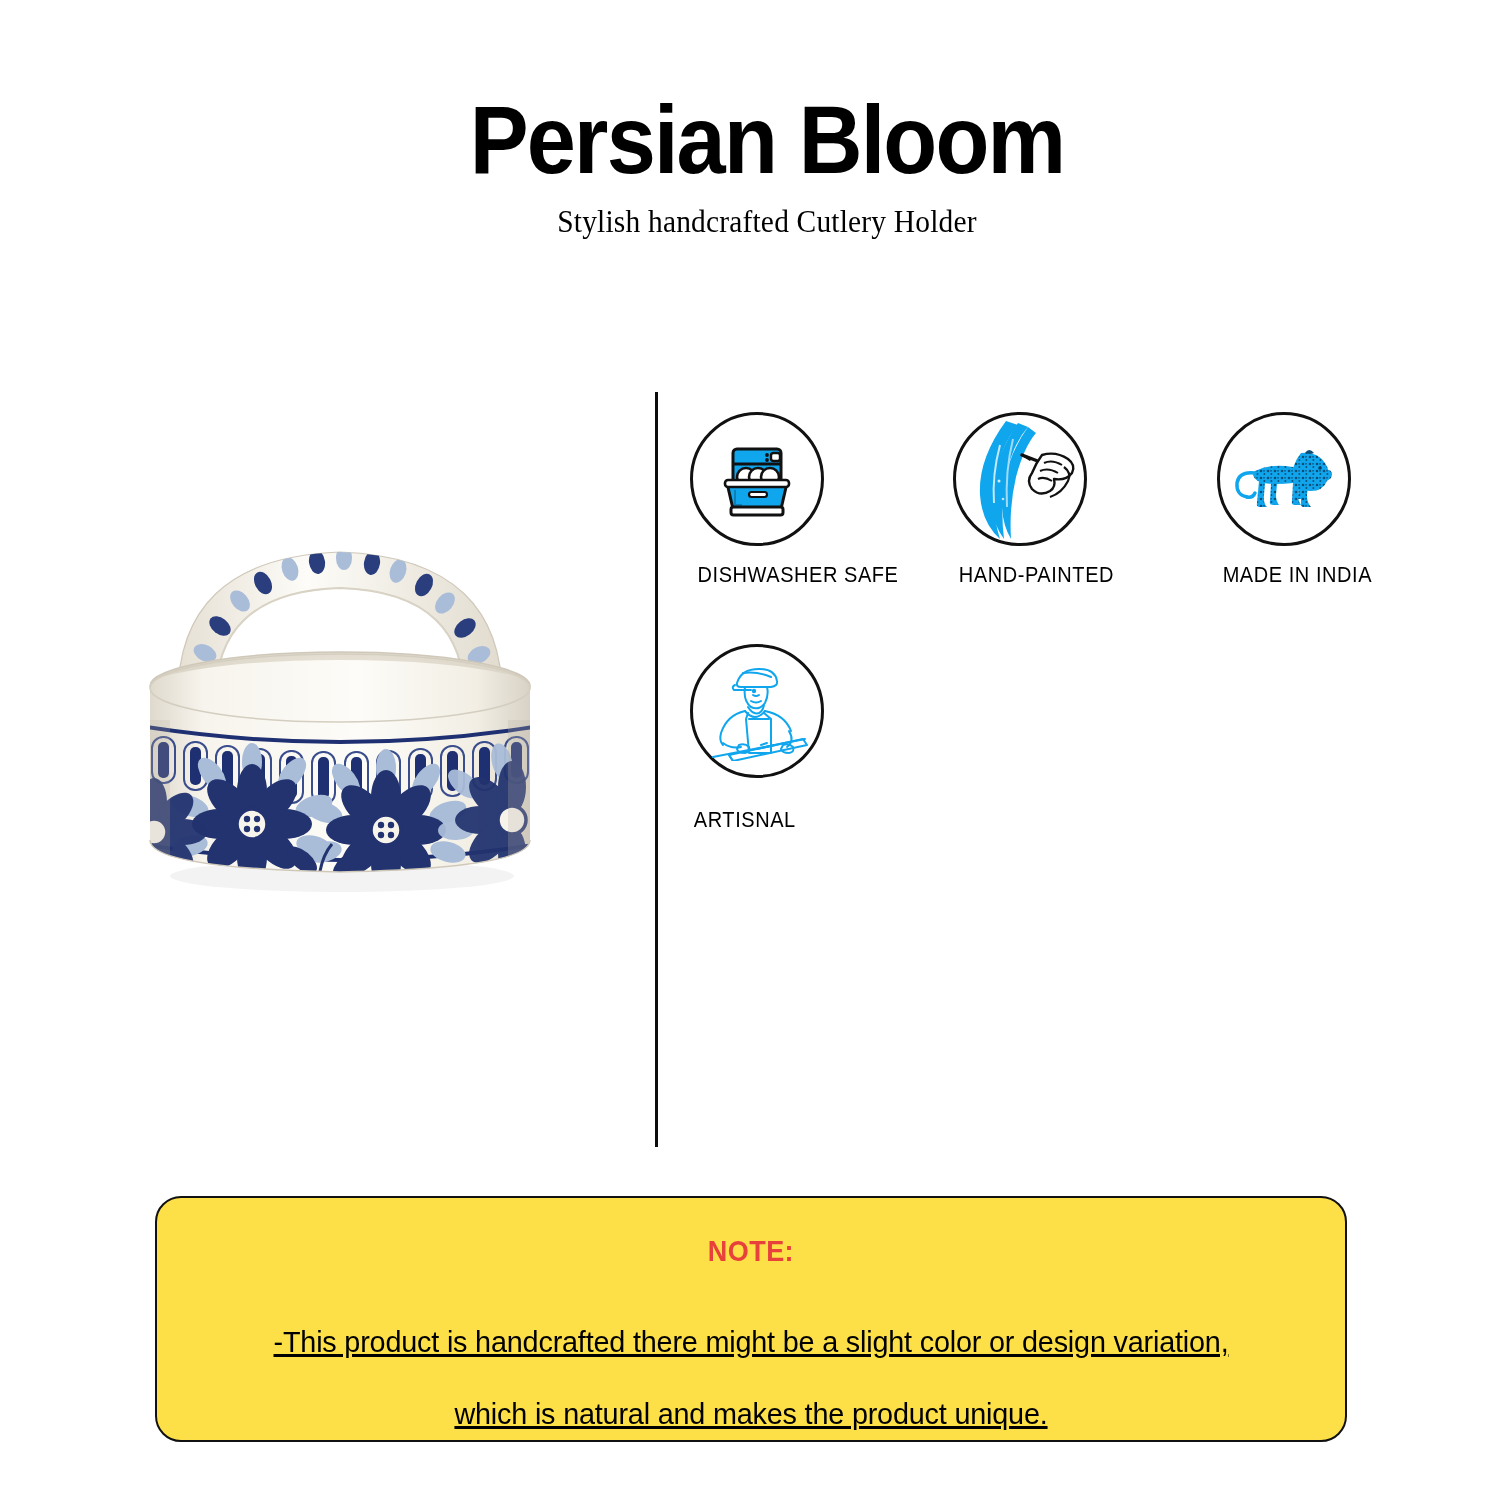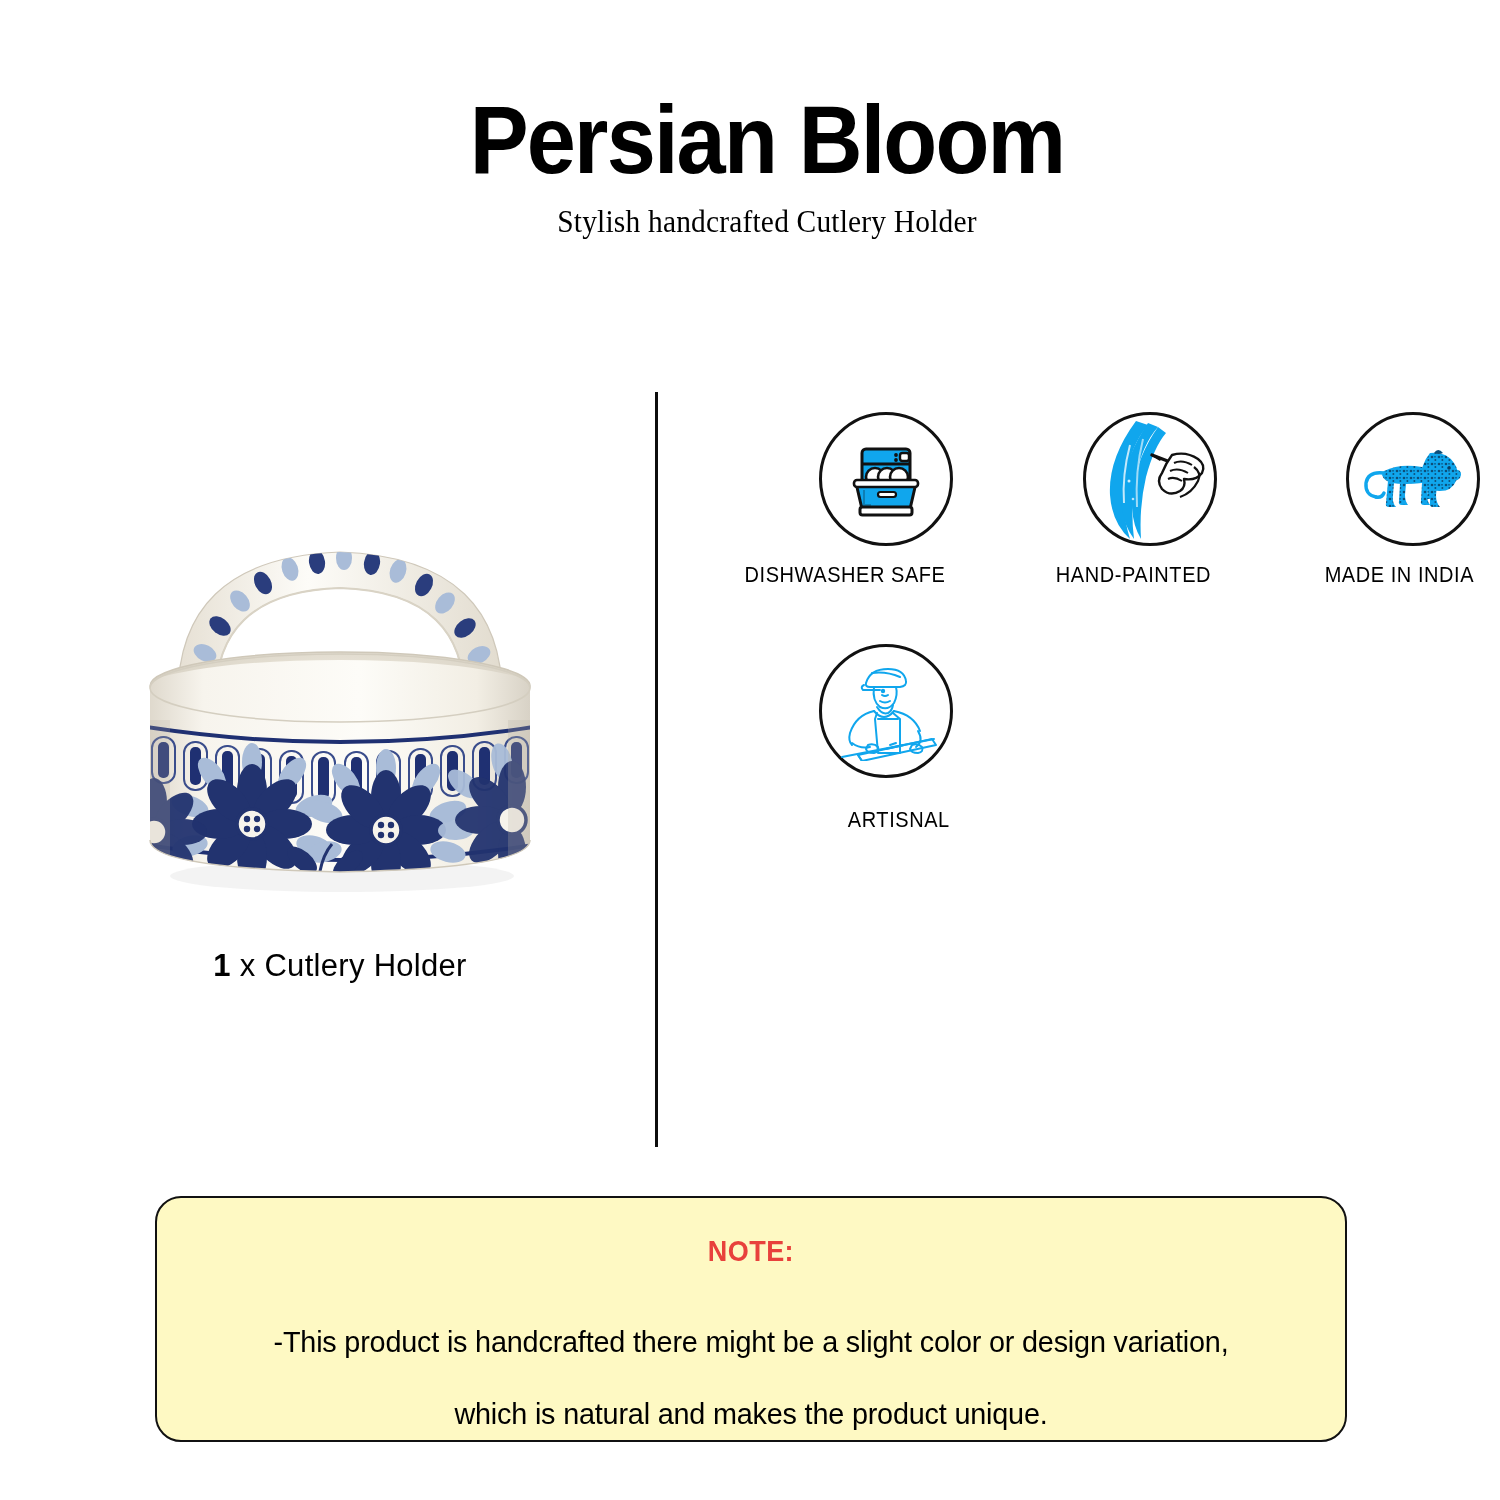--- a/index.html
+++ b/index.html
@@ -47,21 +47,21 @@
   #product-caption .qty { font-weight:bold; }
 
   
   #icon-grid {
     position:absolute; left:690px; top:412px;
     width:790px;
     display:grid;
     grid-template-columns:repeat(3, 1fr);
     row-gap:56px;
   }
-  .badge { display:flex; flex-direction:column; align-items:flex-end; }
+  .badge { display:flex; flex-direction:column; align-items:flex-start; }
   .badge-circle {
     width:134px; height:134px; border-radius:50%;
     border:3px solid #111;
     display:flex; align-items:center; justify-content:center;
     background:#fff;
   }
   .badge-label {
     margin-top:17px;
     font-size:21.5px;
     letter-spacing:0.6px;
@@ -71,22 +71,23 @@
   }
   .badge.shift-down .badge-label { margin-top:30px; }
   .badge.grid-center { grid-column:2; }
 
   
   #note-box {
     position:absolute; left:155px; top:1196px;
     width:1192px; height:246px;
     border:2.5px solid #111;
     border-radius:26px;
-    background:#fef9c3;
+    background:#fde047;
     text-align:center;
+    text-decoration:underline;
   }
   #note-title {
     color:#e8413c;
     font-weight:bold;
     font-size:30px;
     margin-top:36px;
     letter-spacing:0.5px;
     transform:scaleX(0.9);
     display:inline-block;
   }
@@ -300,23 +301,20 @@
         </g>
 
         <rect x="60" y="280" width="30" height="160" fill="#b9b3a5" opacity="0.22"></rect>
         <rect x="428" y="280" width="34" height="160" fill="#b9b3a5" opacity="0.26"></rect>
       </g>
 
       <path d="M70 400 Q70 428 260 432 Q450 428 450 400" fill="none" stroke="#cfc8b9" stroke-width="1.5"></path>
     </g>
   </svg>
 
-  <div id="product-caption">
-    <span class="qty">1</span><span> x Cutlery Holder</span>
-  </div>
 </div>
 
 <div id="icon-grid">
 
   <div class="badge">
     <div class="badge-circle">
       <svg width="92" height="92" viewBox="0 0 92 92">
         <rect x="22" y="16" width="48" height="34" rx="4" fill="#10a6ed" stroke="#111" stroke-width="3"></rect>
         <line x1="22" y1="31" x2="70" y2="31" stroke="#111" stroke-width="3"></line>
         <circle cx="56" cy="22" r="1.9" fill="#111"></circle>

